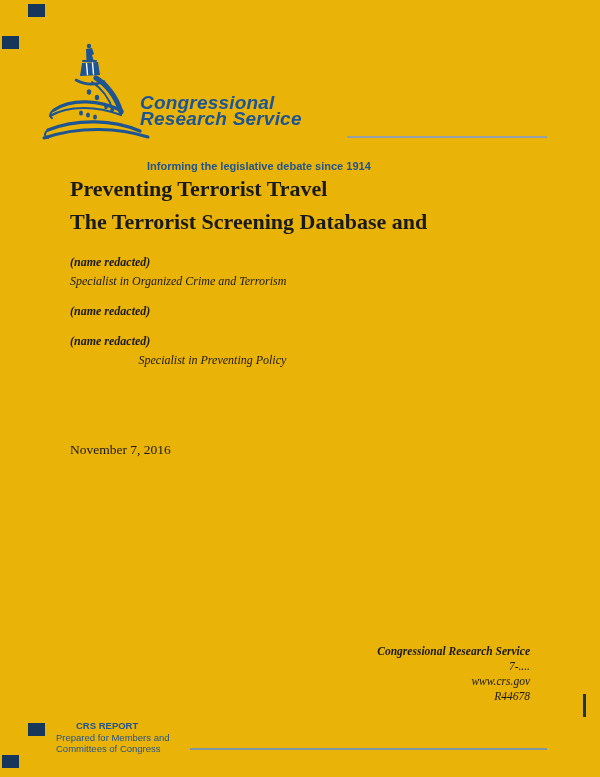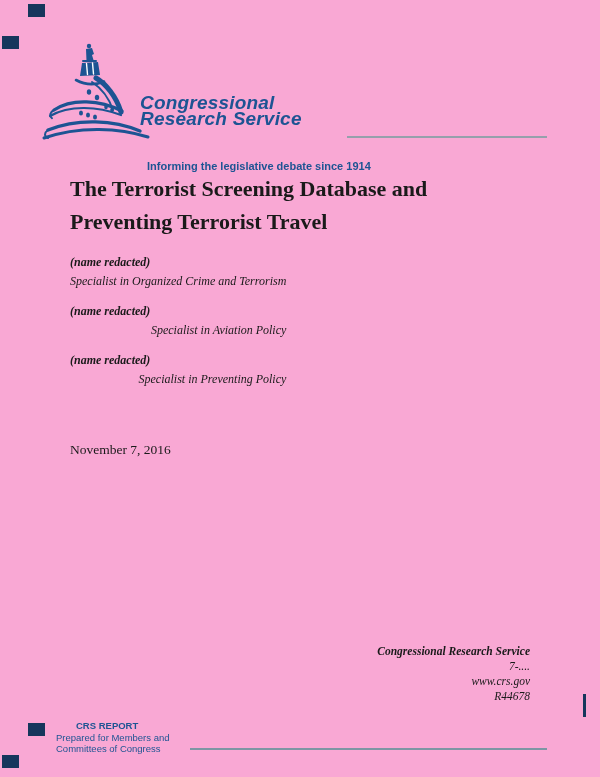--- a/index.html
+++ b/index.html
@@ -1,20 +1,20 @@
 <!DOCTYPE html>
 <html><head>
 <meta charset="utf-8">
 <style>
   * { margin:0; padding:0; box-sizing:border-box; }
   html,body { background:#ffffff; }
   .page {
     position:relative;
     width:600px; height:777px;
-    background:#f9a8d4;
+    background:#eab308;
     overflow:hidden;
     font-family:"Liberation Serif", serif;
   }
 
   
   .mark { position:absolute; background:#16365c; }
   .mark-sq { width:17px; height:13px; }
   .mark-tl-a { left:28px; top:4px; }
   .mark-tl-b { left:2px;  top:36px; }
   .mark-bl-a { left:28px; top:723px; }
@@ -113,32 +113,31 @@
       <path d="M2,98 C38,85.5 78,88 106,97" stroke-width="3"></path>
       <path d="M6,90 c-4,3 -4,6 0,8" stroke-width="2"></path>
     </svg>
     <div class="logo-org logo-org1">Congressional</div>
     <div class="logo-org logo-org2">Research Service</div>
     <div class="logo-tagline">Informing the legislative debate since 1914</div>
     <div class="logo-rule"></div>
   </div>
 
   <div class="title">
+    <div>Preventing Terrorist Travel</div>
     <div>The Terrorist Screening Database and</div>
-    <div>Preventing Terrorist Travel</div>
   </div>
 
   <div class="authors">
     <div class="author-group">
       <div class="author-name">(name redacted)</div>
       <div class="author-role">Specialist in Organized Crime and Terrorism</div>
     </div>
     <div class="author-group">
       <div class="author-name">(name redacted)</div>
-      <div class="author-role">Specialist in Aviation Policy</div>
     </div>
     <div class="author-group">
       <div class="author-name">(name redacted)</div>
       <div class="author-role">Specialist in Preventing Policy</div>
     </div>
   </div>
   <div class="cover-date">November 7, 2016</div>
 
   <div class="footer-right">
     <div class="org">Congressional Research Service</div>

